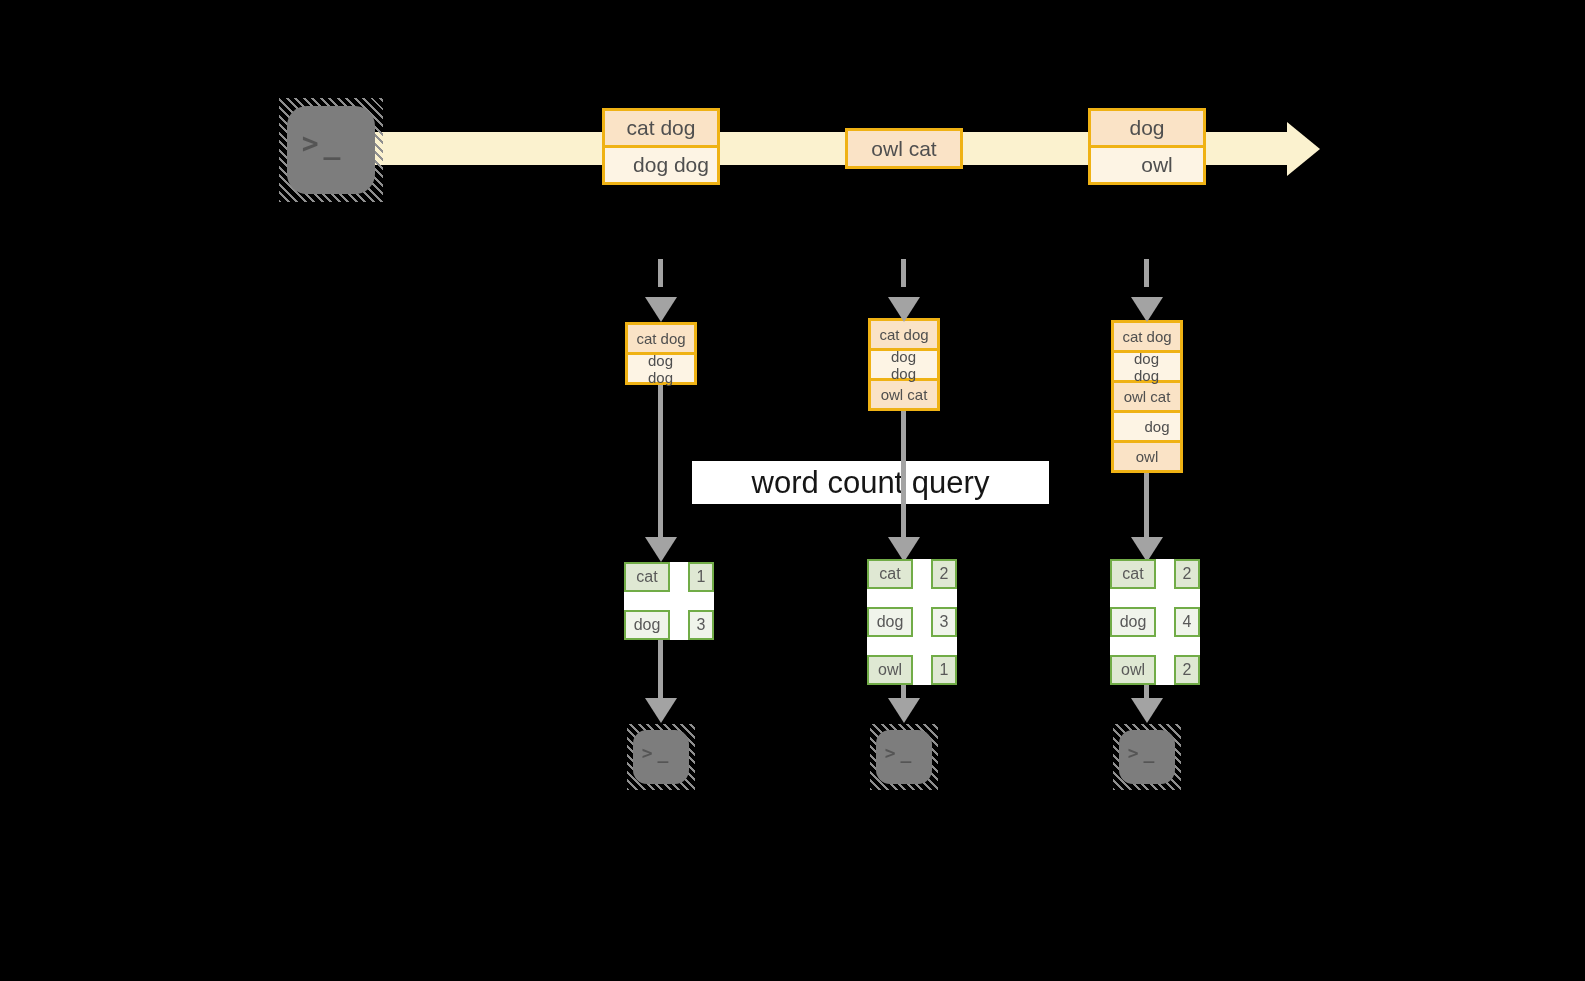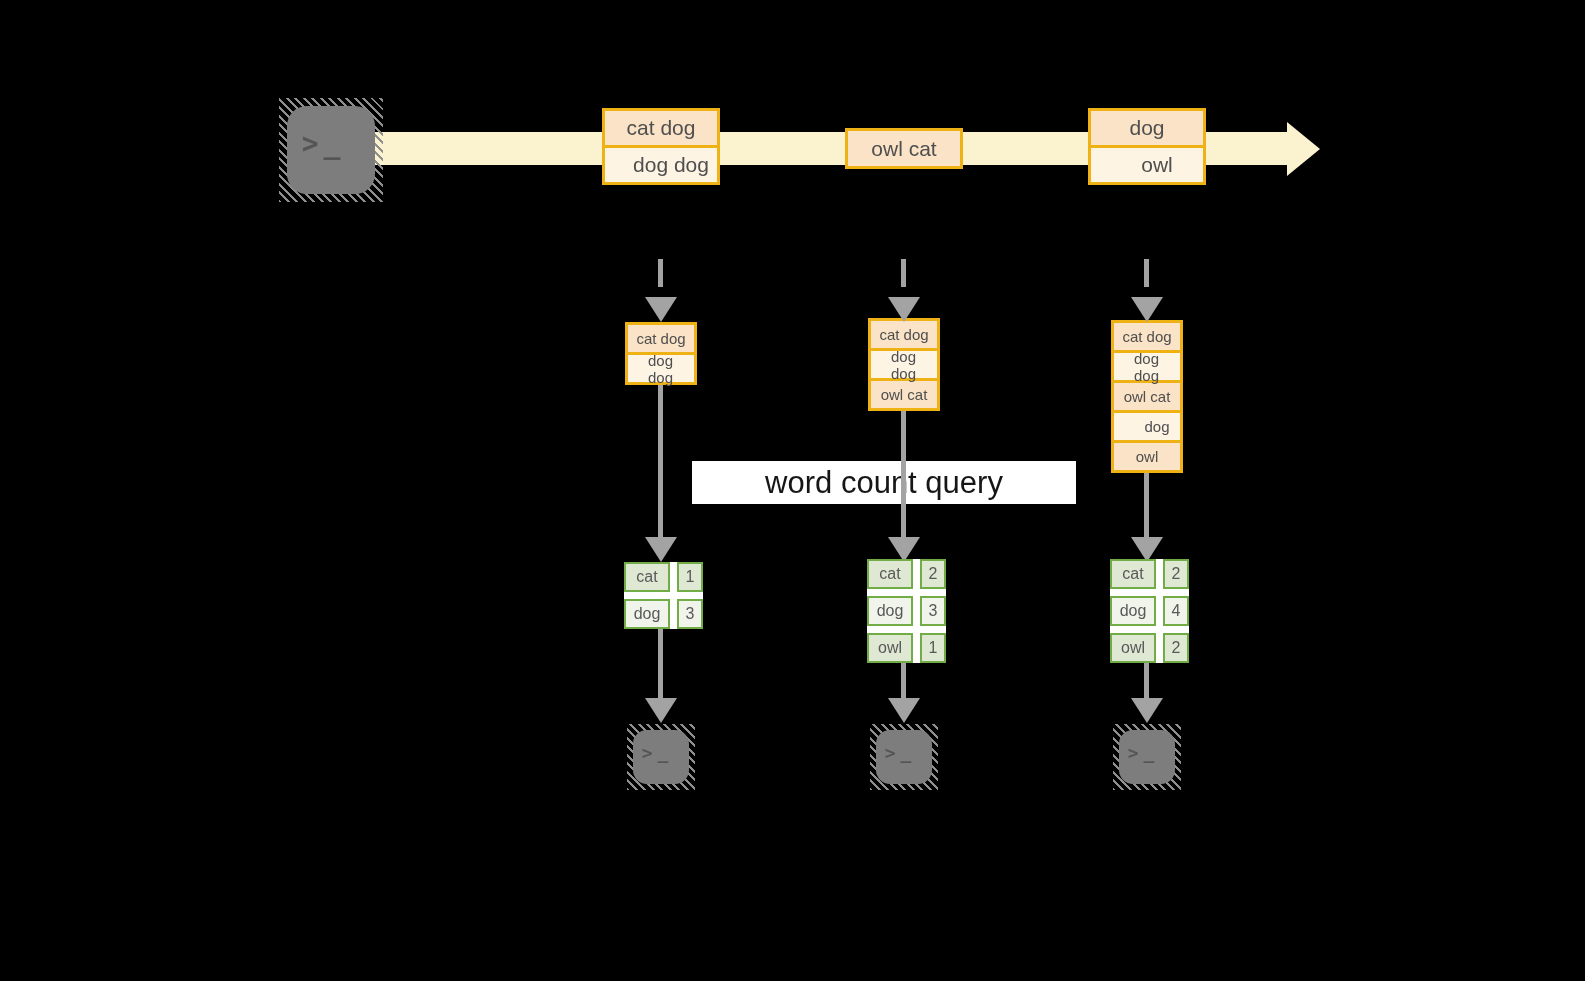--- a/index.html
+++ b/index.html
@@ -57,24 +57,24 @@
   .mh2{left:888px;top:537px;}
   .mh3{left:1131px;top:537px;}
   
   .bot1{left:658px;top:624px;height:74px;}
   .bot2{left:901px;top:653px;height:45px;}
   .bot3{left:1144px;top:653px;height:45px;}
   .bh1{left:645px;top:698px;}
   .bh2{left:888px;top:698px;}
   .bh3{left:1131px;top:698px;}
   
-  .qlabel{position:absolute;left:692px;top:461px;width:384px;height:43px;background:#fff;z-index:2;
+  .qlabel{position:absolute;left:692px;top:461px;width:357px;height:43px;background:#fff;z-index:2;
     display:flex;align-items:center;justify-content:center;color:#161616;font-size:31px;font-weight:300;}
   
-  .gtable{position:absolute;display:grid;grid-template-columns:46px 26px;gap:7px;background:#fff;z-index:4;}
+  .gtable{position:absolute;display:grid;grid-template-columns:46px 26px;gap:18px;background:#fff;z-index:4;}
   .gcell{box-sizing:border-box;height:30px;border:2px solid #71AC47;display:flex;align-items:center;
     justify-content:center;color:#595959;font-size:16px;}
   .gcell.dark{background:#DFE8D3;}
   .gcell.light{background:#F0F4EB;}
   .table1{left:624px;top:562px;}
   .table2{left:867px;top:559px;}
   .table3{left:1110px;top:559px;}
 </style>
 </head>
 <body>

